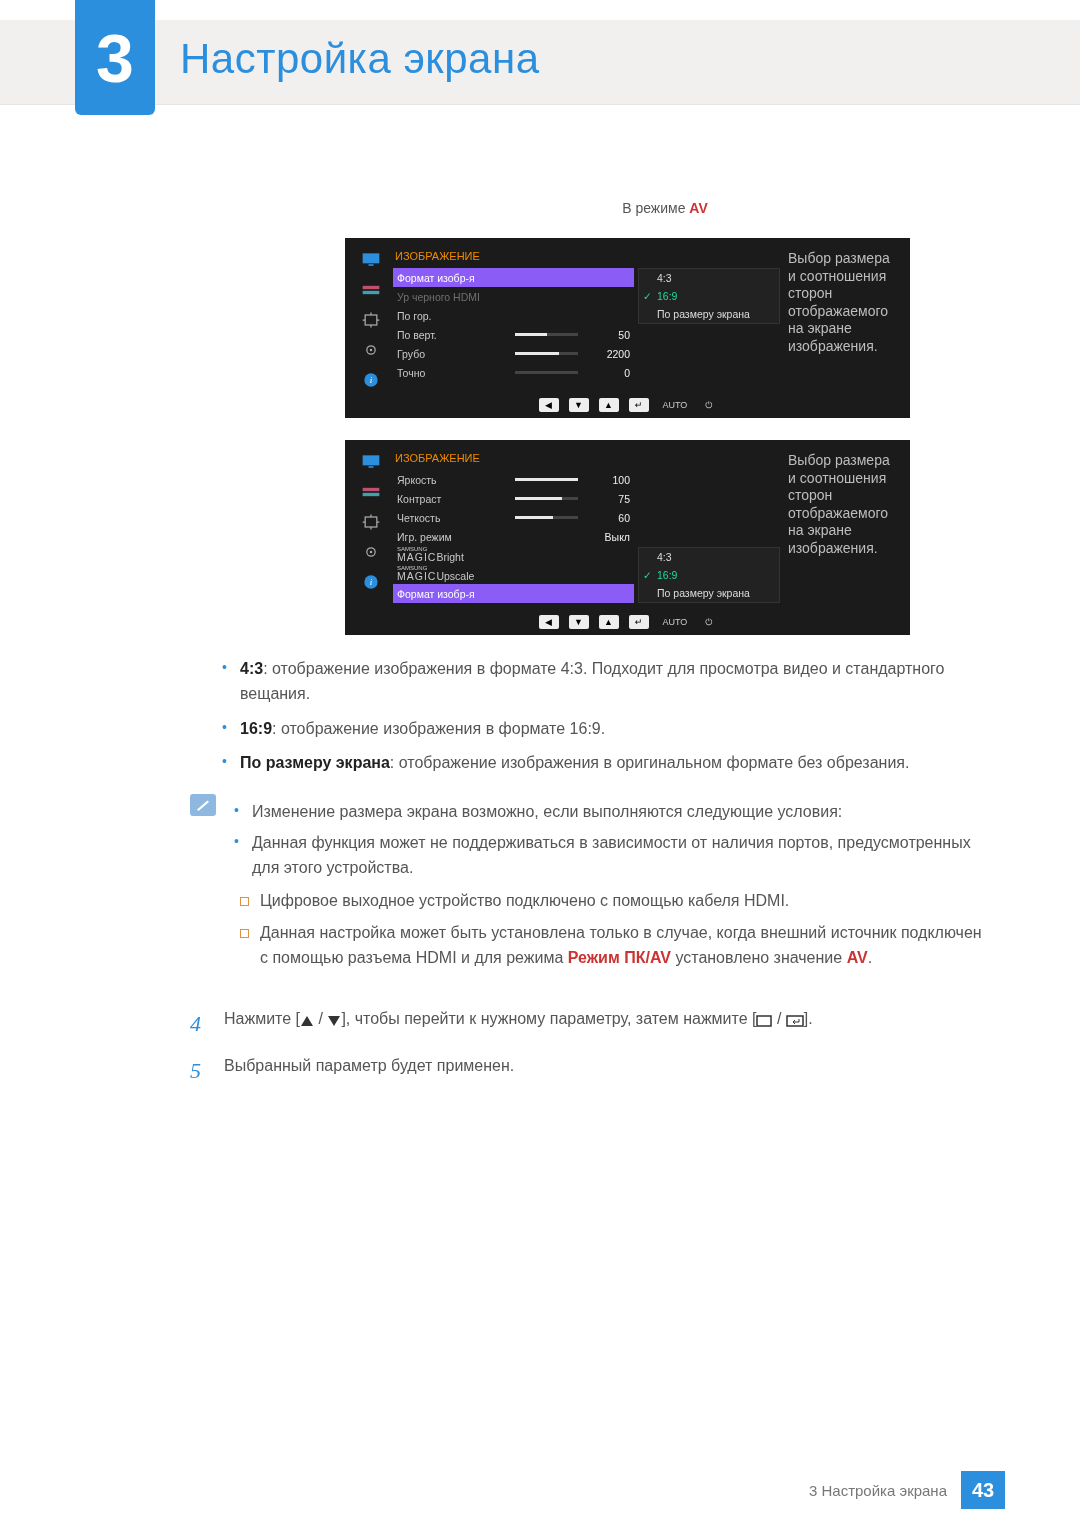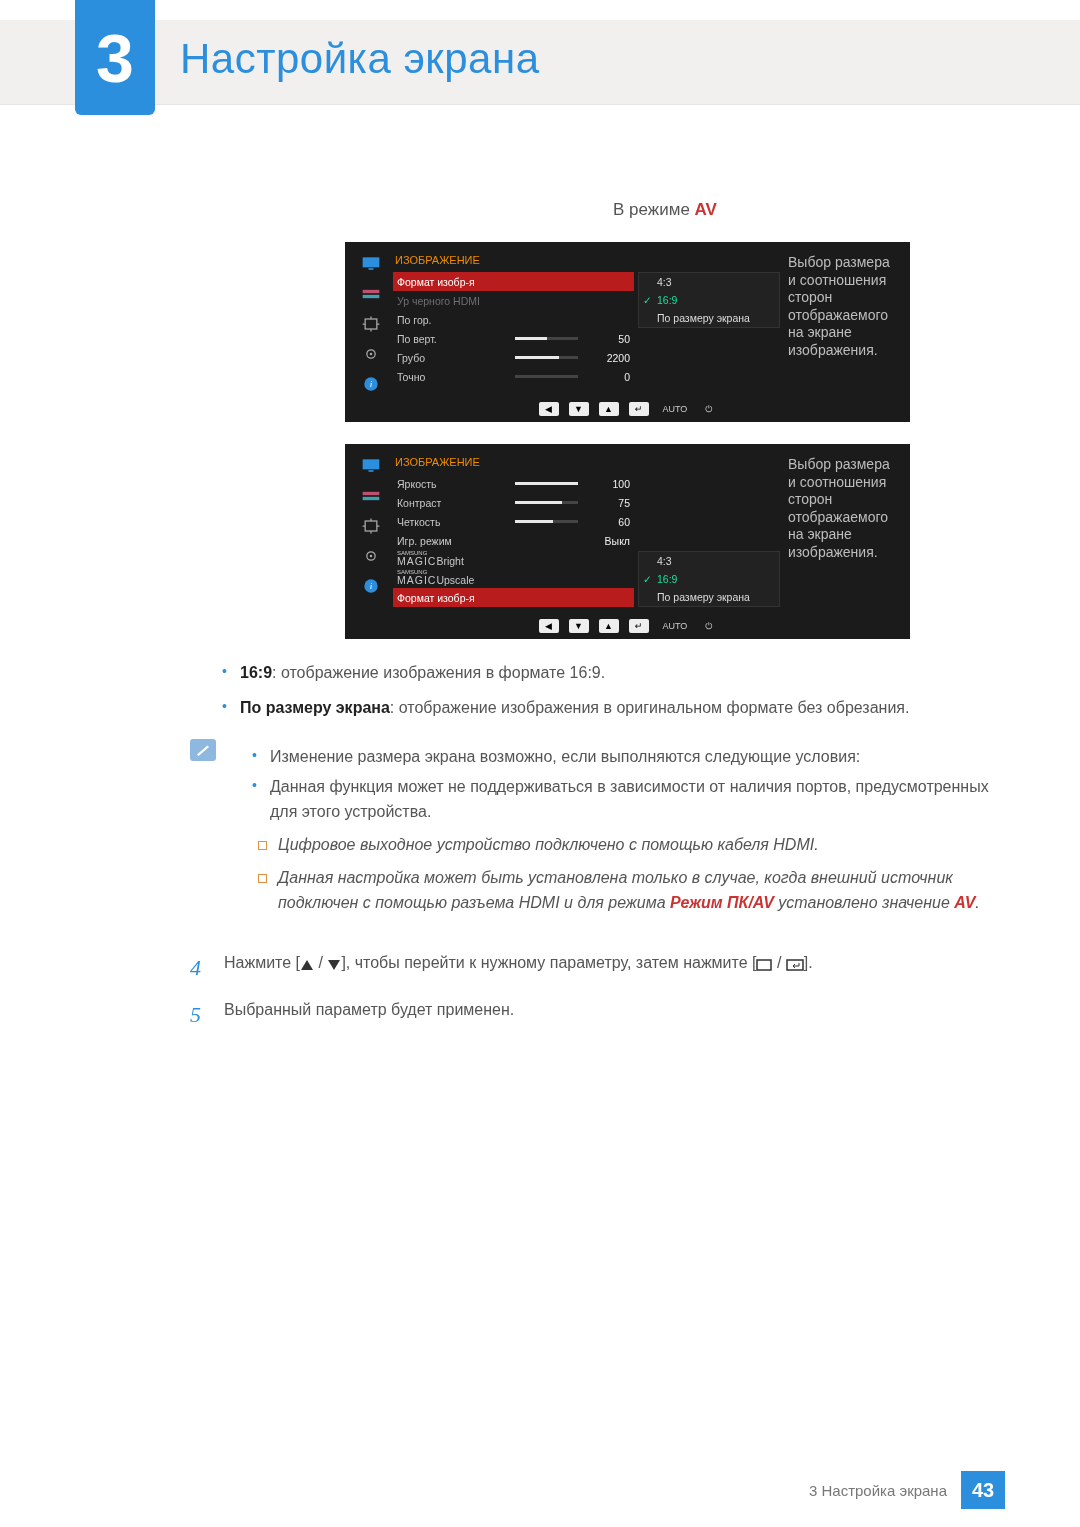--- a/index.html
+++ b/index.html
@@ -38,21 +38,21 @@
     letter-spacing: 0.5px;
   }
   .content {
     position: absolute;
     top: 200px;
     left: 190px;
     right: 90px;
   }
   .mode-line {
     text-align: center;
-    font-size: 17px;
+    font-size: 14px;
     color: #555;
     margin-bottom: 22px;
     margin-left: 150px;
   }
   .mode-line .red { color: #cc3333; font-weight: bold; }
 
   
   .osd {
     width: 565px;
     margin: 0 auto 22px auto;
@@ -93,21 +93,21 @@
   }
   .row .label { width: 110px; font-size:10.5px; }
   .row .bar {
     flex:1; height: 3px; background: #444; margin: 0 8px; position: relative;
   }
   .row .bar span {
     position:absolute; top:0; left:0; bottom:0; background:#1aa0a0;
   }
   .row .bar span.white { background:#e8e8e8; }
   .row .val { width: 44px; text-align: right; font-size:10.5px; color:#efefef;}
-  .row.sel { background: #b91c1c; color:#fff; }
+  .row.sel { background: #8b5cf6; color:#fff; }
   .row.sel .label { color:#fff; }
   .row .label.grey { color:#6f6f6f; }
 
   .dropdown {
     width: 142px;
     background:#222;
     border:1px solid #333;
     font-size:10.5px;
   }
   .dropdown .opt {
@@ -146,37 +146,37 @@
   .bullets > ul > li {
     position: relative; padding-left: 18px; margin: 10px 0;
     font-size: 16px; line-height: 1.55; color:#555;
   }
   .bullets > ul > li::before {
     content:"•"; color:#2b8fde; position:absolute; left:0; top:0;
     font-size: 14px;
   }
   .bullets .bold { color:#222; font-weight:bold; }
   .note-block {
-    display:flex; gap: 18px; margin-top: 18px;
+    display:flex; margin-top: 18px;
   }
   .note-icon {
     width: 26px; height:22px; background:#8fb8e0; border-radius:3px;
     display:flex; align-items:center; justify-content:center;
     flex-shrink:0;
     color:#fff;
   }
   .note-list { list-style:none; padding-left: 18px; }
   .note-list > li {
     position:relative; padding-left:18px; margin:6px 0;
     font-size:16px; line-height:1.55; color:#555;
   }
   .note-list > li::before {
     content:"•"; color:#2b8fde; position:absolute; left:0; top:0; font-size:14px;
   }
-  .sub-list { list-style:none; padding-left: 20px; margin-top:6px;font-style:italic; }
+  .sub-list { list-style:none; padding-left: 20px; margin-top:6px; }
   .sub-list li {
     position:relative; padding-left:24px; margin:8px 0;
     font-size:16px; line-height:1.55; color:#555;
   }
   .sub-list li::before {
     content:""; position:absolute; left:4px; top:8px;
     width:7px; height:7px; border:1px solid #e09040;
   }
   .inline-red { color:#cc3333; font-weight:bold; }
 
@@ -403,20 +403,21 @@
       <span class="btn">▼</span>
       <span class="btn">▲</span>
       <span class="btn">↵</span>
       <span class="btn dark">AUTO</span>
       <span class="btn dark">⏻</span>
     </div>
   </div>
 
   <div class="bullets">
     <ul>
+      <li><span class="bold">4:3</span><span>: отображение изображения в формате 4:3. Подходит для просмотра видео и стандартного вещания.</span></li>
       <li><span class="bold">16:9</span><span>: отображение изображения в формате 16:9.</span></li>
       <li><span class="bold">По размеру экрана</span><span>: отображение изображения в оригинальном формате без обрезания.</span></li>
     </ul>
   </div>
 
   <div class="note-block">
     <div class="note-icon">
       <svg viewBox="0 0 24 20" width="18" height="16">
           <path d="M4 16 L18 4 L20 6 L6 18 Z" fill="#fff"></path>
         </svg>

